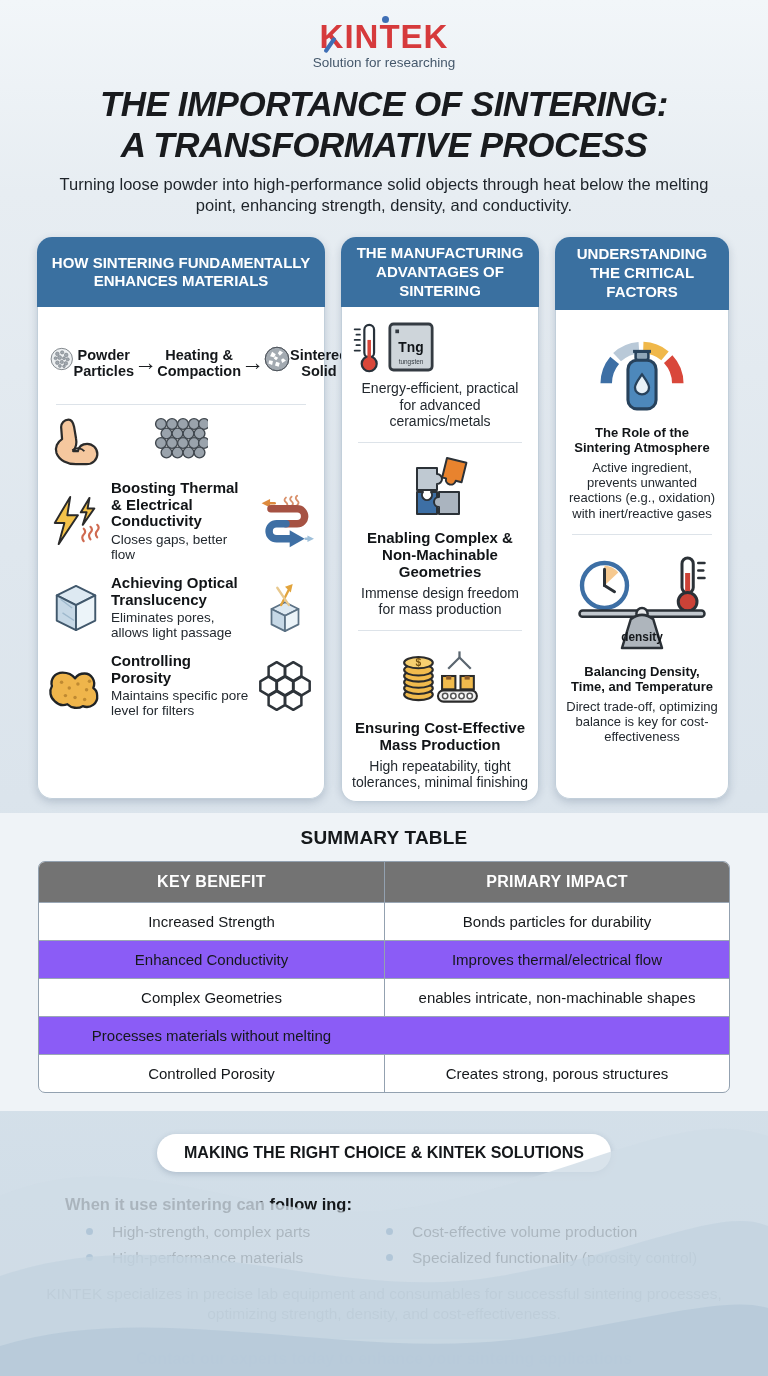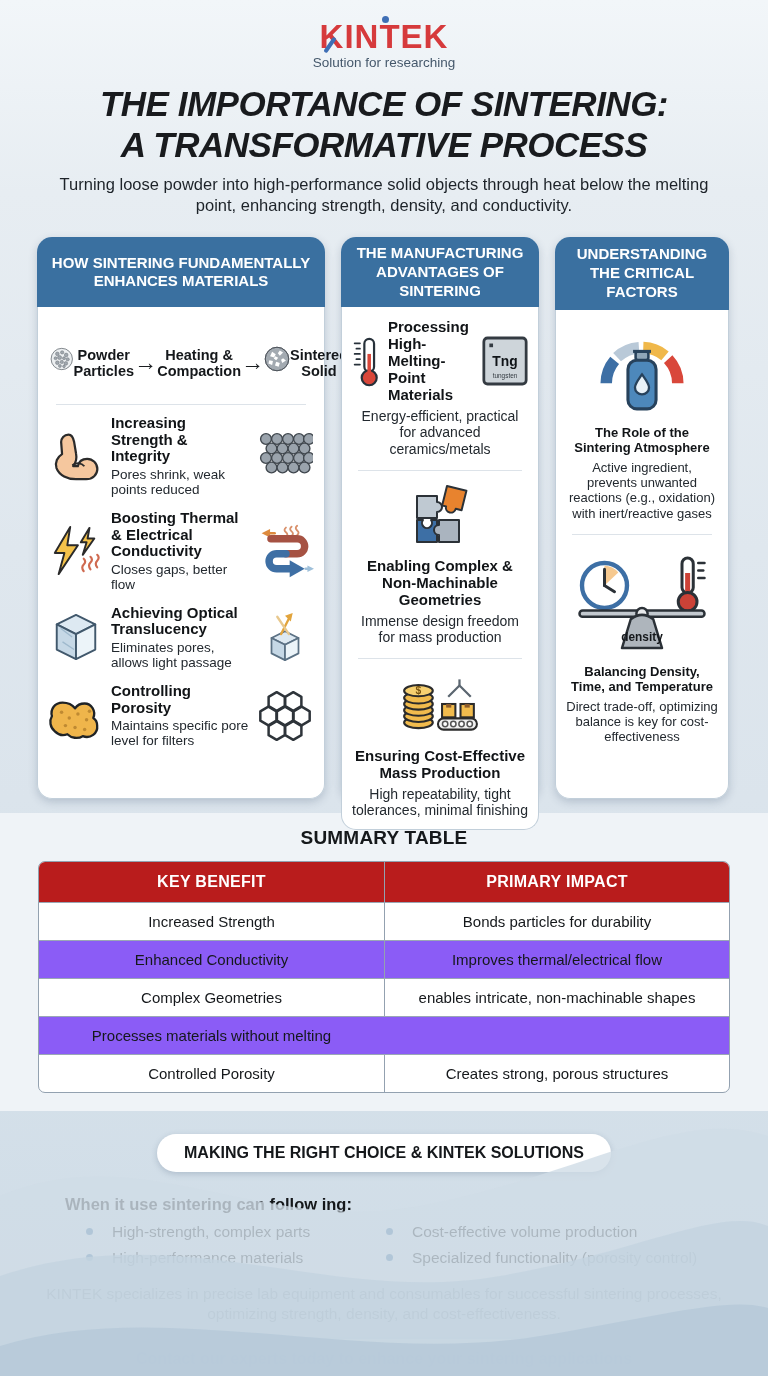--- a/index.html
+++ b/index.html
@@ -54,21 +54,21 @@
   
   .crit { text-align:center; }
   .crit .t3 { font-weight:bold; font-size:13px; line-height:1.15; color:#111417; margin-top:8px; }
   .crit .d3 { font-size:13px; line-height:1.18; color:#23292f; margin-top:4px; }
 
   
   .summary-band { margin-top:14px; background:#eff3f7; padding:14px 0 18px; }
   .summary-title { text-align:center; font-weight:bold; font-size:19px; color:#15181b; letter-spacing:.2px; }
   .table { width:692px; margin:12px auto 0; border:1.5px solid #93a1b0; border-radius:7px; overflow:hidden; background:#fff; }
   .t-row { display:grid; grid-template-columns:1fr 1fr; }
-  .t-head { background:#b91c1c; }
+  .t-head { background:#737373; }
   .t-head .cell { color:#fff; font-weight:bold; font-size:16px; height:40px; letter-spacing:.3px; }
   .cell { display:flex; align-items:center; justify-content:center; text-align:center; font-size:15px; color:#15181b; height:37px; border-left:1px solid #93a1b0; }
   .cell:first-child { border-left:none; }
   .t-row + .t-row { border-top:1px solid #9aa7b5; }
   .t-row.alt { background:#8b5cf6; }
 
   
   .badge { width:fit-content; margin:23px auto 0; background:#fff; border-radius:999px; padding:10px 27px; font-weight:bold; font-size:16px; color:#15181b; box-shadow:0 2px 6px rgba(45,70,100,.22); }
   .when-head { margin:23px 0 8px 65px; font-weight:bold; font-size:16.5px; color:#14171a; }
   .bullets { display:grid; grid-template-columns:300px 360px; margin-left:86px; row-gap:6px; }
@@ -162,24 +162,20 @@
         </div>
 
         <div class="c1-divider"></div>
 
         <div class="feat">
           <span class="ic">
             <svg width="54" height="52" viewBox="0 0 56 56">
               <path d="M20 5 c-5 0 -8 4 -8 8 l1 13 c-5 3 -8 9 -6 15 3 8 12 12 21 12 l11 0 c7 0 12 -5 12 -11 0 -6 -5 -11 -11 -11 -5 0 -9 3 -10 8 l-5 0 c3 -4 4 -9 3 -14 l-2 -12 c-1 -5 -3 -8 -6 -8 z" fill="#f5c79e" stroke="#2b2b2b" stroke-width="2.4" stroke-linejoin="round"></path>
               <path d="M24 38 c4 -3 10 -3 13 1" fill="none" stroke="#2b2b2b" stroke-width="2"></path>
             </svg>
-          </span>
-          <span>
-            <div class="t">Increasing Strength &amp; Integrity</div>
-            <div class="d">Pores shrink, weak points reduced</div>
           </span>
           <span class="ic">
             <svg width="56" height="50" viewBox="0 0 56 50">
               <g fill="#9aa3ac" stroke="#41484f" stroke-width="1.4">
                 <circle cx="9" cy="8" r="5.4"></circle>
                   <circle cx="20" cy="8" r="5.4"></circle>
                   <circle cx="31" cy="8" r="5.4"></circle>
                   <circle cx="42" cy="8" r="5.4"></circle>
                   <circle cx="52" cy="8" r="5.4"></circle>
                 <circle cx="14.5" cy="17.5" r="5.4"></circle>
@@ -308,21 +304,20 @@
                 <line x1="3" y1="10" x2="9" y2="10"></line>
                   <line x1="5" y1="16" x2="9" y2="16"></line>
                 <line x1="3" y1="22" x2="9" y2="22"></line>
                   <line x1="5" y1="28" x2="9" y2="28"></line>
                   <line x1="3" y1="34" x2="9" y2="34"></line>
               </g>
               <rect x="14" y="5" width="11" height="37" rx="5.5" fill="#fff" stroke="#27313a" stroke-width="2.5"></rect>
               <circle cx="19.5" cy="49" r="8.5" fill="#d9473a" stroke="#27313a" stroke-width="2.5"></circle>
               <rect x="17.5" y="22" width="4" height="22" fill="#d9473a"></rect>
             </svg>
-            <span class="t2">Processing High-Melting-Point Materials</span>
             <svg width="46" height="50" viewBox="0 0 50 54">
               <rect x="2" y="2" width="46" height="50" rx="4" fill="#ced5da" stroke="#343b42" stroke-width="3"></rect>
               <rect x="8" y="8" width="4" height="4" fill="#343b42"></rect>
               <text x="25" y="32" text-anchor="middle" font-size="15" font-weight="bold" fill="#101418" font-family="Liberation Sans,sans-serif">Tng</text>
               <text x="25" y="45" text-anchor="middle" font-size="7" fill="#343b42" font-family="Liberation Sans,sans-serif">tungsten</text>
             </svg>
           </div>
           <div class="d2">Energy-efficient, practical for advanced ceramics/metals</div>
         </div>
 

